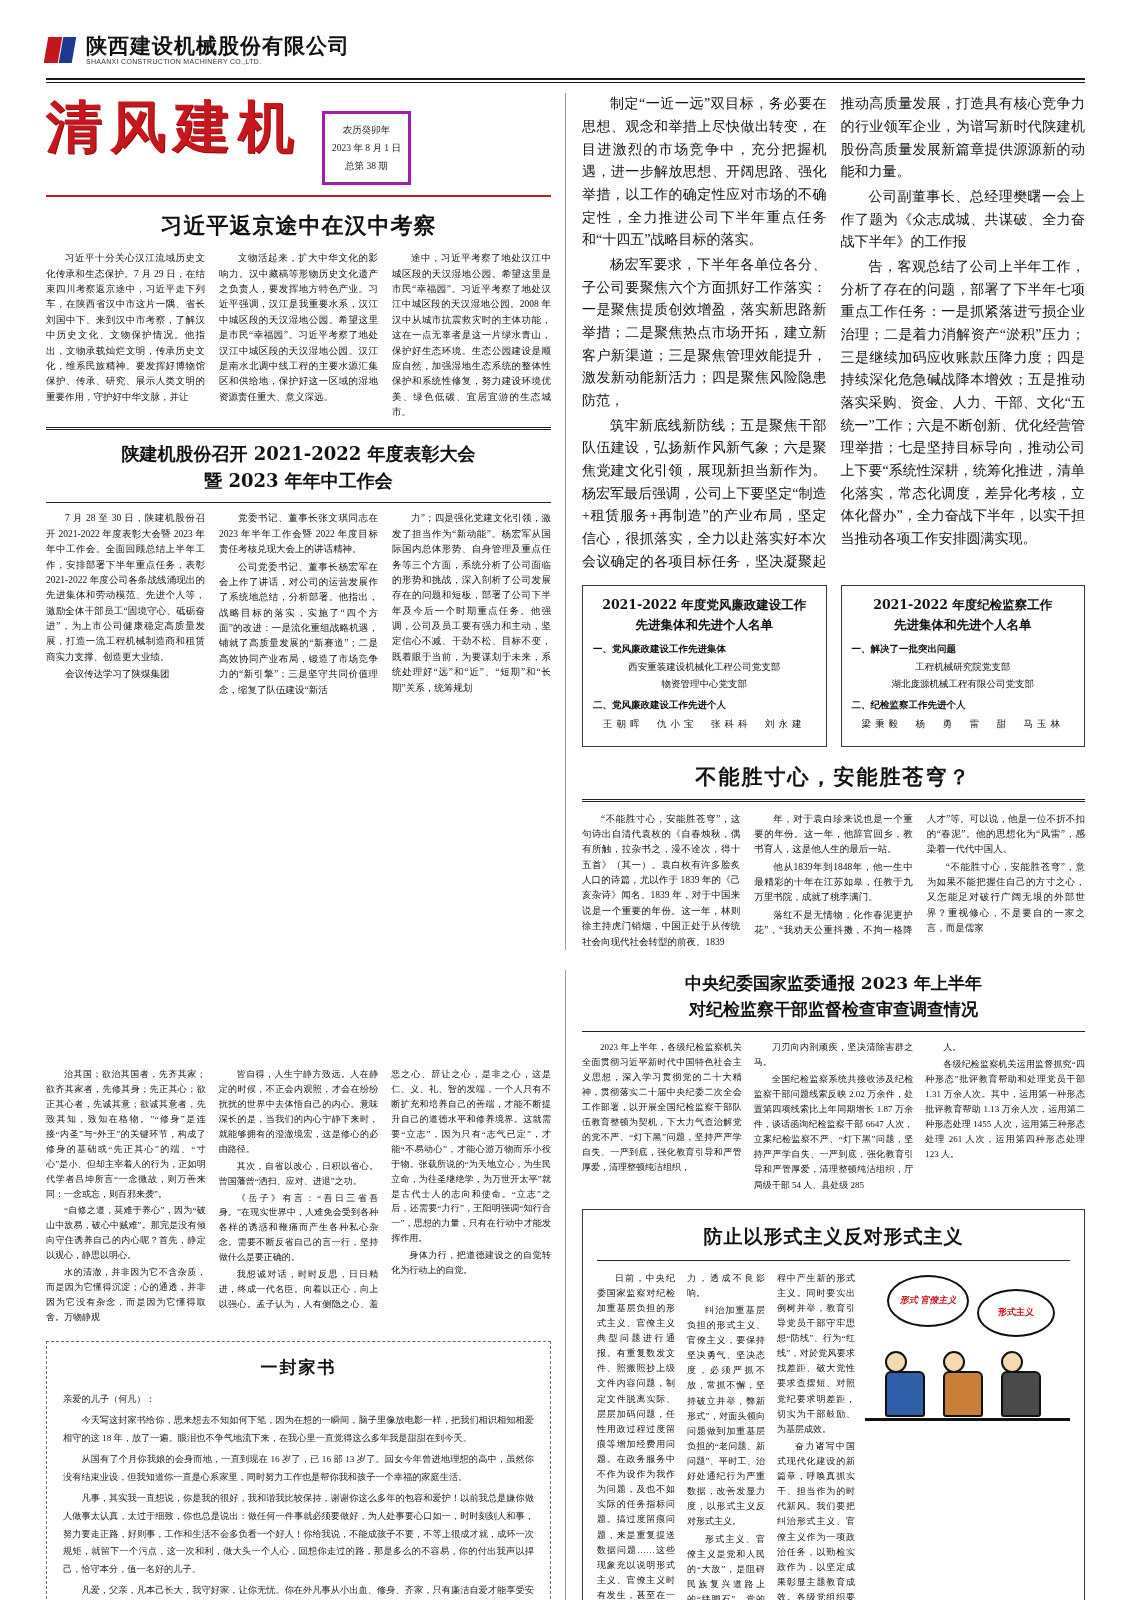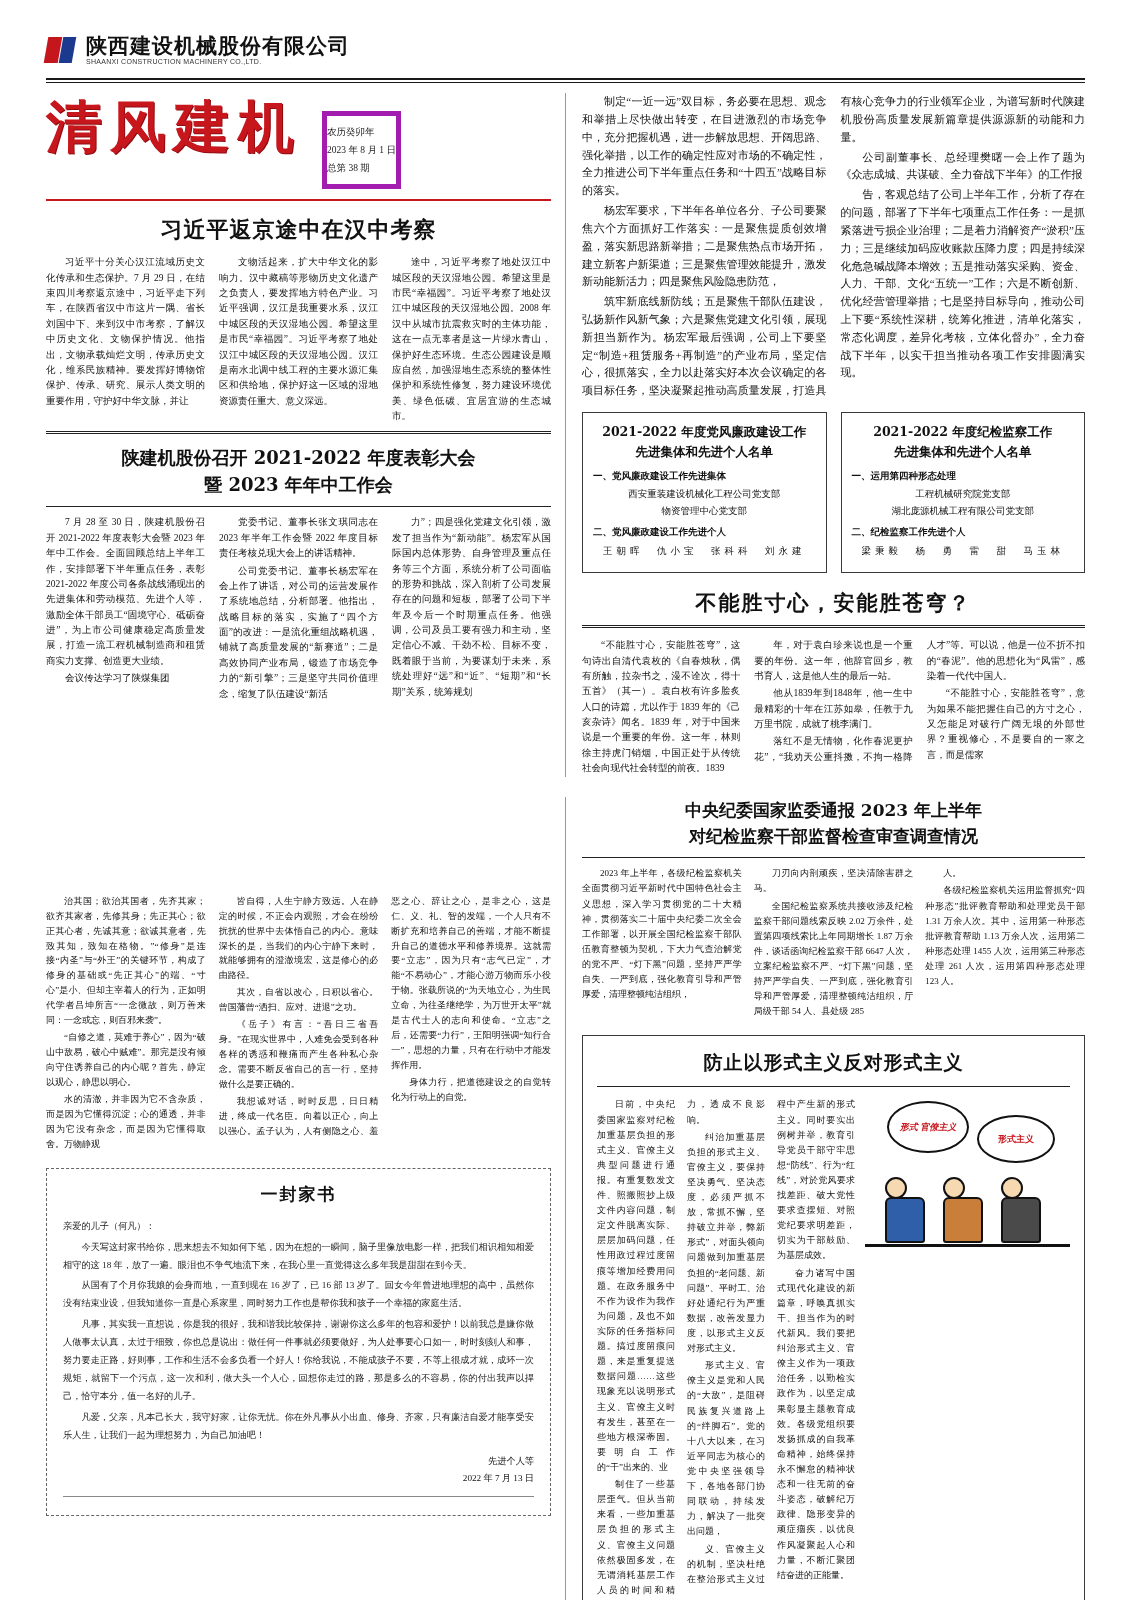--- a/index.html
+++ b/index.html
@@ -29,30 +29,30 @@
   .col-left { width:520px; padding-right:14px; }
   .col-right { width:521px; padding-left:16px; border-left:1px solid #999; }
 
   .title-row { display:flex; align-items:flex-start; gap:20px; }
   .paper-name {
     font-family:"DejaVu Serif", serif;
     font-size:56px; font-weight:bold; color:#c8161d;
     letter-spacing:8px; line-height:1.05; margin-top:4px;
     text-shadow:1px 1px 0 #8d0c12;
   }
-  .issue-box { border:5px solid #a21caf; padding:7px 0; font-size:9.5px; line-height:1.9; text-align:left; color:#222; margin-top:18px; }
+  .issue-box { border:3px solid #a21caf; padding:7px 7px; font-size:9.5px; line-height:1.9; text-align:center; color:#222; margin-top:18px; }
   .red-rule { border-top:2px solid #c8161d; margin:10px 0 0 0; }
 
   .headline1 { text-align:center; font-size:22px; font-weight:bold; letter-spacing:1px; margin:14px 0 10px 0; font-family:"DejaVu Serif", serif; }
   .headline2 { text-align:center; font-size:18px; font-weight:bold; line-height:1.5; margin:10px 0 8px 0; font-family:"DejaVu Serif", serif; }
   .hl-rule { border-top:1px solid #222; margin:8px 0; }
   .hl-rule-d { border-top:3px double #222; margin:7px 0; }
 
   .cols3 { column-count:3; column-gap:14px; column-rule:0; font-size:9.5px; line-height:1.62; text-align:justify; }
-  .cols2 { column-count:2; column-gap:14px; font-size:11px; line-height:1.62; text-align:justify; }
+  .cols2 { column-count:2; column-gap:14px; font-size:14px; line-height:1.62; text-align:justify; }
   .cols3 p, .cols2 p, .colsx p { margin:0 0 2px 0; text-indent:2em; }
 
   
   .namelists { display:flex; gap:14px; margin-top:12px; }
   .namebox { flex:1; border:1px solid #3a3a3a; padding:9px 10px 12px 10px; }
   .namebox h4 { margin:0 0 8px 0; text-align:center; font-size:12.5px; font-weight:bold; line-height:1.6; font-family:"DejaVu Serif", serif; }
   .namebox .sec { font-size:9.5px; margin:6px 0 3px 0; font-weight:bold; }
   .namebox .ent { font-size:9.5px; text-align:center; line-height:1.8; }
   .namebox .people { font-size:9.5px; text-align:center; letter-spacing:4px; line-height:1.9; margin-top:1px; }
 
@@ -177,21 +177,21 @@
           <div class="ent">西安重装建设机械化工程公司党支部</div>
           <div class="ent">物资管理中心党支部</div>
           <div class="sec">二、党风廉政建设工作先进个人</div>
           <div class="people">王朝晖　仇小宝　张科科　刘永建</div>
         </div>
         <div class="namebox">
           <h4>
             <span>2021-2022 年度纪检监察工作</span><br>
             <span>先进集体和先进个人名单</span>
           </h4>
-          <div class="sec">一、运用第四种形态处理</div>
+          <div class="sec">一、解决了一批突出问题</div>
           <div class="ent">工程机械研究院党支部</div>
           <div class="ent">湖北庞源机械工程有限公司党支部</div>
           <div class="sec">二、纪检监察工作先进个人</div>
           <div class="people">梁秉毅　杨　勇　雷　甜　马玉林</div>
         </div>
       </div>
 
       <div class="headline-art">不能胜寸心，安能胜苍穹？</div>
       <div class="dbl-rule"></div>
 

